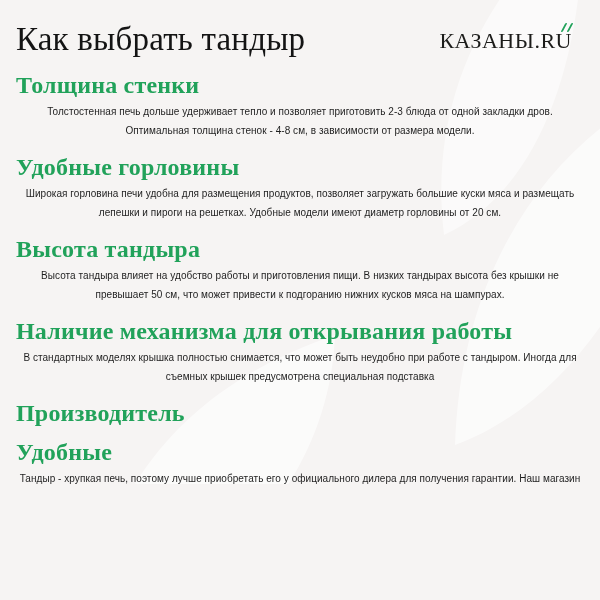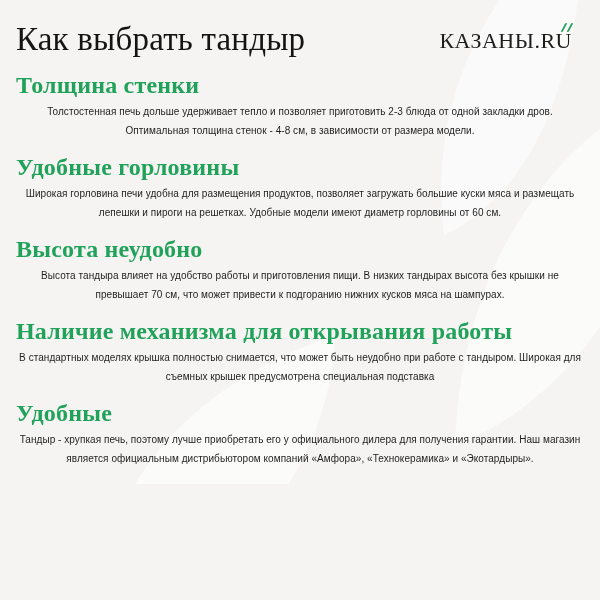--- a/index.html
+++ b/index.html
@@ -115,34 +115,35 @@
       </div>
     </div>
 
     <div class="section">
       <h2 class="section-heading">Толщина стенки</h2>
       <p class="section-body">Толстостенная печь дольше удерживает тепло и позволяет приготовить 2-3 блюда от одной закладки дров. Оптимальная толщина стенок - 4-8 см, в зависимости от размера модели.</p>
     </div>
 
     <div class="section">
       <h2 class="section-heading">Удобные горловины</h2>
-      <p class="section-body">Широкая горловина печи удобна для размещения продуктов, позволяет загружать большие куски мяса и размещать лепешки и пироги на решетках. Удобные модели имеют диаметр горловины от 60 см.</p>
+      <p class="section-body">Широкая горловина печи удобна для размещения продуктов, позволяет загружать большие куски мяса и размещать лепешки и пироги на решетках. Удобные модели имеют диаметр горловины от 20 см.</p>
     </div>
 
     <div class="section">
-      <h2 class="section-heading">Высота неудобно</h2>
-      <p class="section-body">Высота тандыра влияет на удобство работы и приготовления пищи. В низких тандырах высота без крышки не превышает 70 см, что может привести к подгоранию нижних кусков мяса на шампурах.</p>
+      <h2 class="section-heading">Высота тандыра</h2>
+      <p class="section-body">Высота тандыра влияет на удобство работы и приготовления пищи. В низких тандырах высота без крышки не превышает 50 см, что может привести к подгоранию нижних кусков мяса на шампурах.</p>
     </div>
 
     <div class="section">
       <h2 class="section-heading">Наличие механизма для открывания работы</h2>
-      <p class="section-body">В стандартных моделях крышка полностью снимается, что может быть неудобно при работе с тандыром. Широкая для съемных крышек предусмотрена специальная подставка</p>
+      <p class="section-body">В стандартных моделях крышка полностью снимается, что может быть неудобно при работе с тандыром. Иногда для съемных крышек предусмотрена специальная подставка</p>
     </div>
 
     <div class="section">
+      <h2 class="section-heading">Производитель</h2>
     </div>
 
     <div class="section">
       <h2 class="section-heading">Удобные</h2>
       <p class="section-body">Тандыр - хрупкая печь, поэтому лучше приобретать его у официального дилера для получения гарантии. Наш магазин является официальным дистрибьютором компаний «Амфора», «Технокерамика» и «Экотардыры».</p>
     </div>
 
   </div>
 </div>
 

